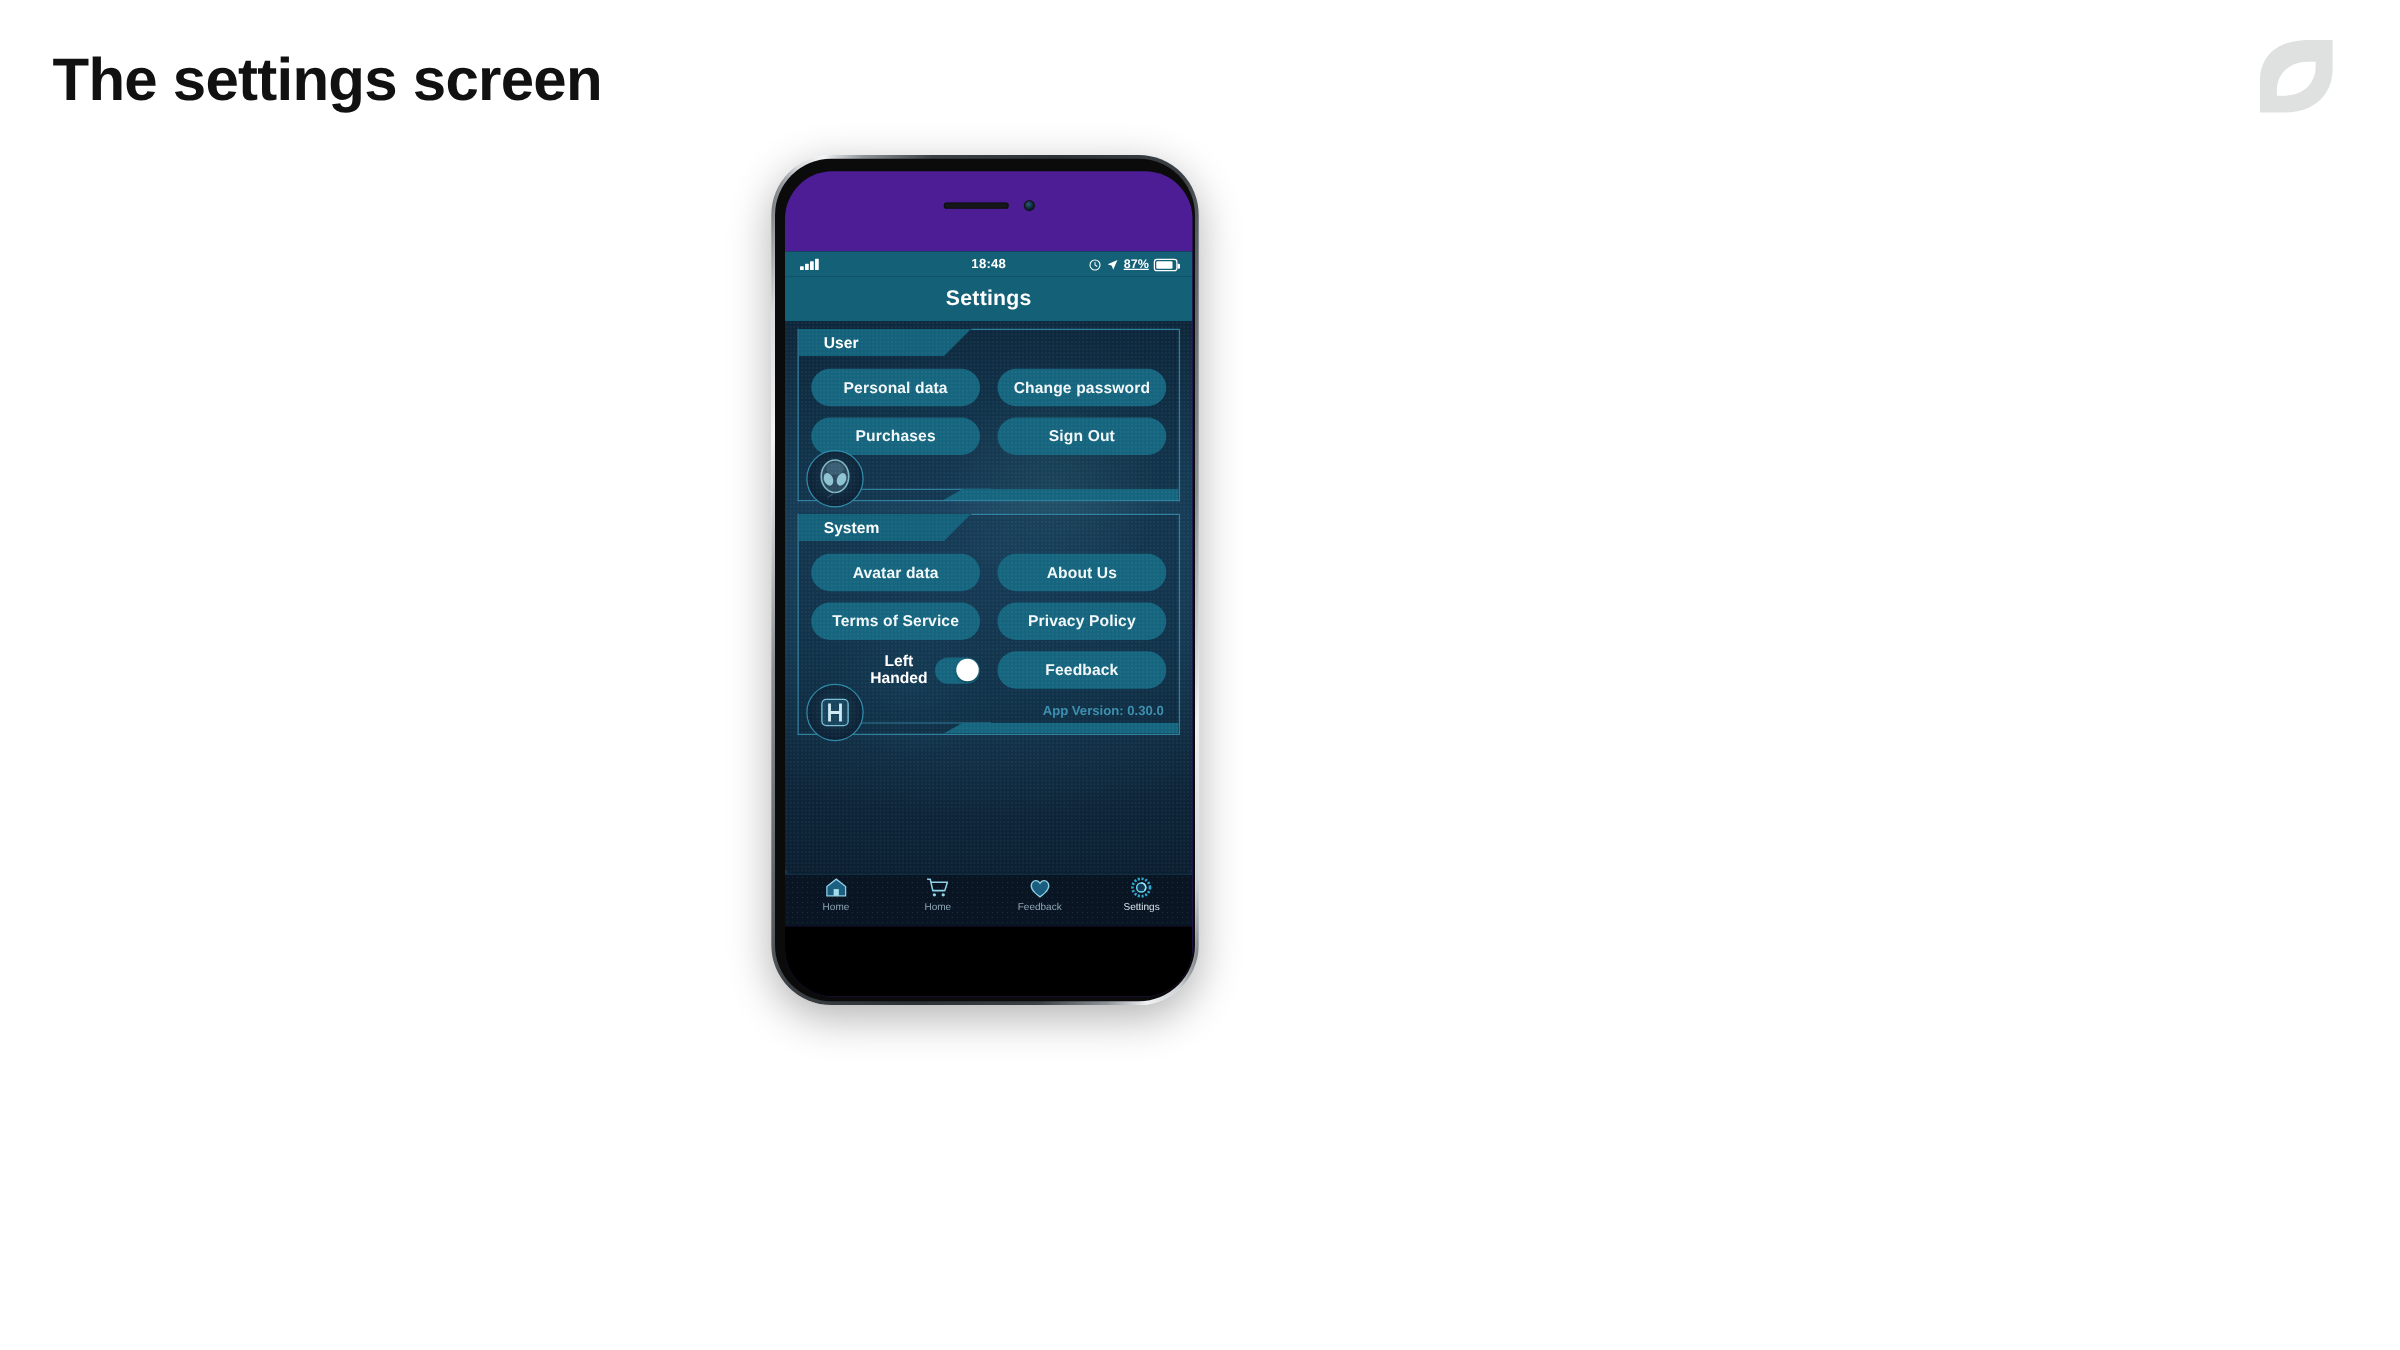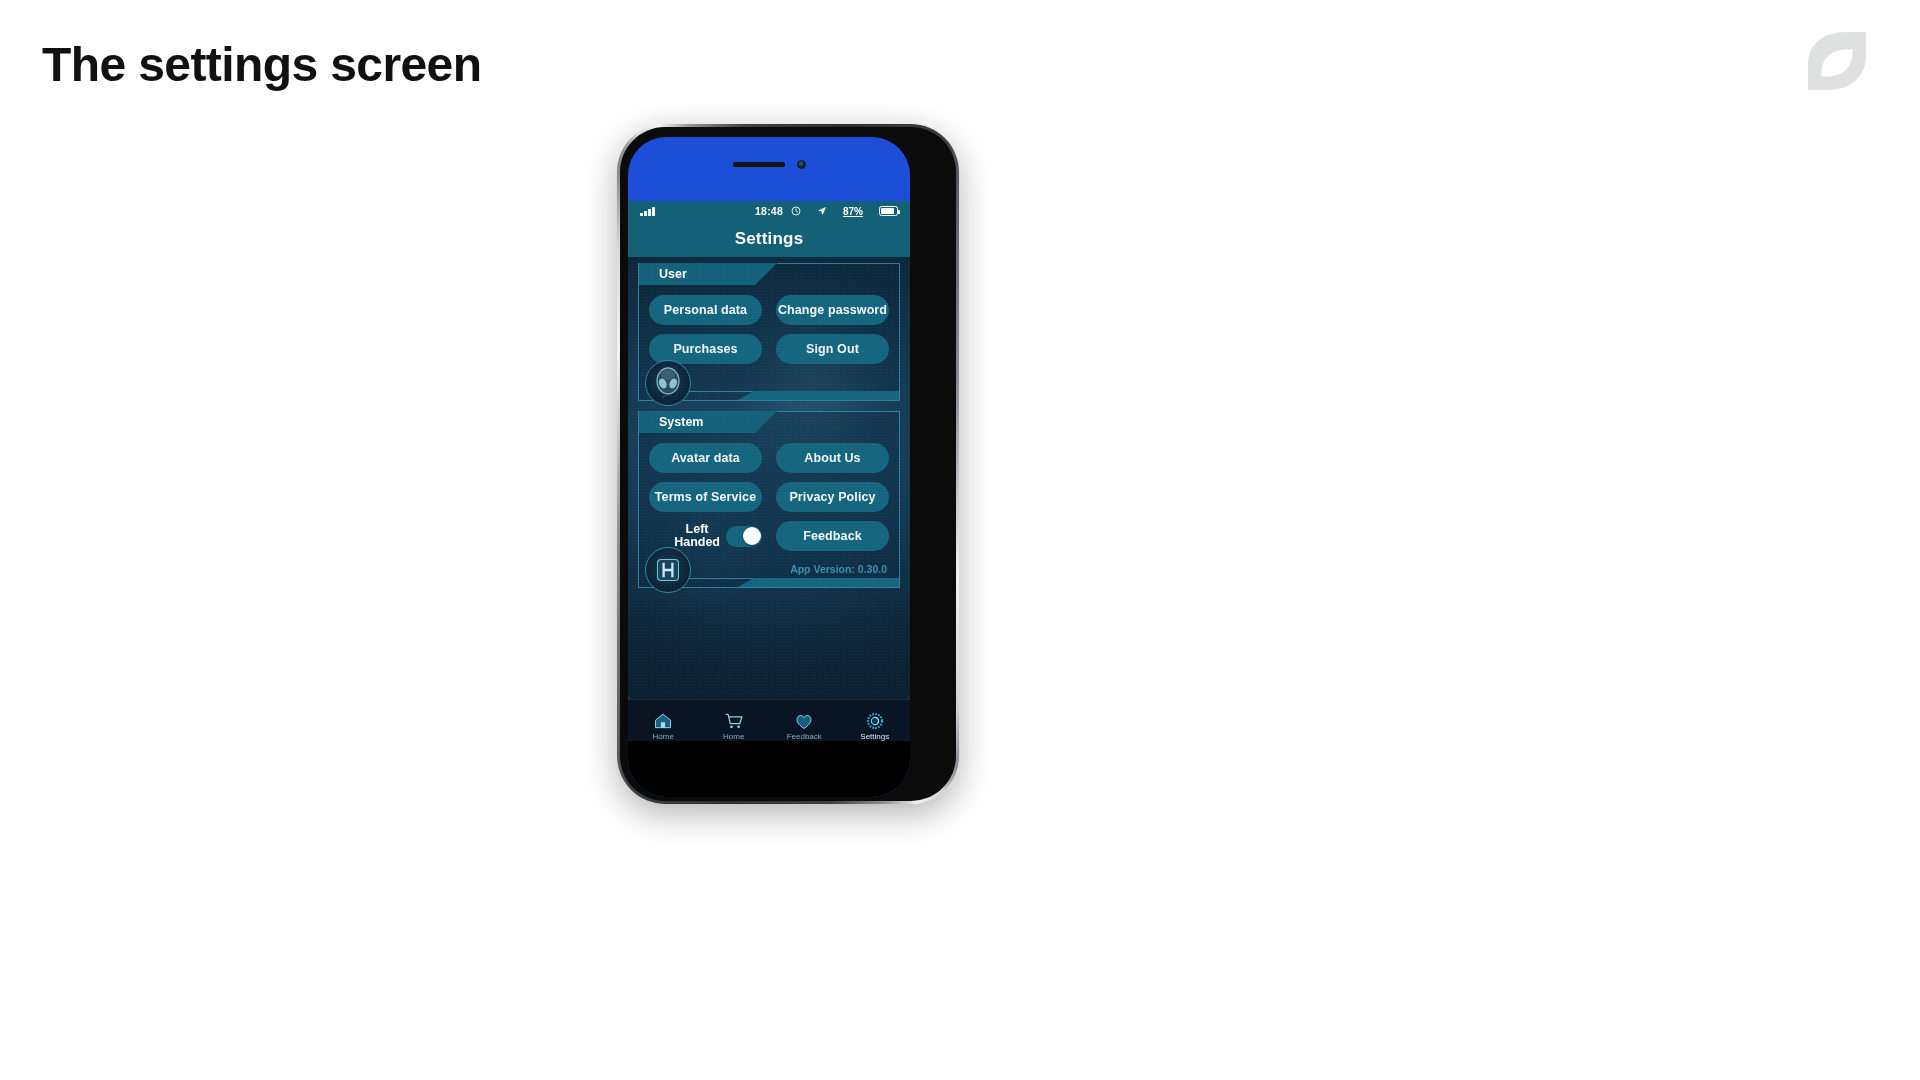--- a/index.html
+++ b/index.html
@@ -54,24 +54,24 @@
     border-radius: 45px;
     background: #0b0b0c;
     padding: 10px 8px;
     position: relative;
     overflow: hidden;
   }
 
   .screen {
     position: absolute;
     left: 8px; top: 10px;
-    width: 282px;
+    width: 326px;
     height: 660px;
     border-radius: 38px;
-    background: #1d4ed8;
+    background: #4c1d95;
     overflow: hidden;
   }
 
   
   .top-hw {
     position: absolute; top: 20px; left: 0; width: 100%;
     height: 14px; display: flex; align-items: center;
     justify-content: center; gap: 12px;
   }
   .speaker {
@@ -113,21 +113,21 @@
   }
   .sb-left i:nth-child(1){height:3px}
   .sb-left i:nth-child(2){height:5px}
   .sb-left i:nth-child(3){height:7px}
   .sb-left i:nth-child(4){height:9px}
   .sb-time {
     position: absolute; left: 0; right: 0; text-align: center;
     font-size: 10.5px; letter-spacing: .2px;
   }
   .sb-right {
-    margin-left: auto; display: flex; align-items: center; gap: 16px;
+    margin-left: auto; display: flex; align-items: flex-end; gap: 4px;
     position: relative; z-index: 2; text-decoration: underline;
   }
   .sb-pct { font-size: 10px; }
   .battery {
     width: 19px; height: 9.5px; border: 1.2px solid #ffffff;
     border-radius: 2.5px; position: relative; padding: 1px;
   }
   .battery::after {
     content: ""; position: absolute; right: -3.2px; top: 2.6px;
     width: 1.8px; height: 4px; background: #ffffff; border-radius: 0 1px 1px 0;
@@ -302,21 +302,21 @@
     font-weight: 700;
   }
 
   
   .tabbar {
     position: absolute;
     left: 0; right: 0; bottom: 0;
     height: 42px;
     background: #0a1524;
     display: flex;
-    align-items: flex-end;
+    align-items: flex-start;
     border-top: 1px solid rgba(46,127,158,.25);
   }
   .tabbar::after{
     content:"";
     position:absolute; inset:0;
     background-image: radial-gradient(rgba(120,190,220,.16) 0.6px, transparent 0.7px);
     background-size: 4px 4px;
     pointer-events:none;
   }
   .tabitem {

